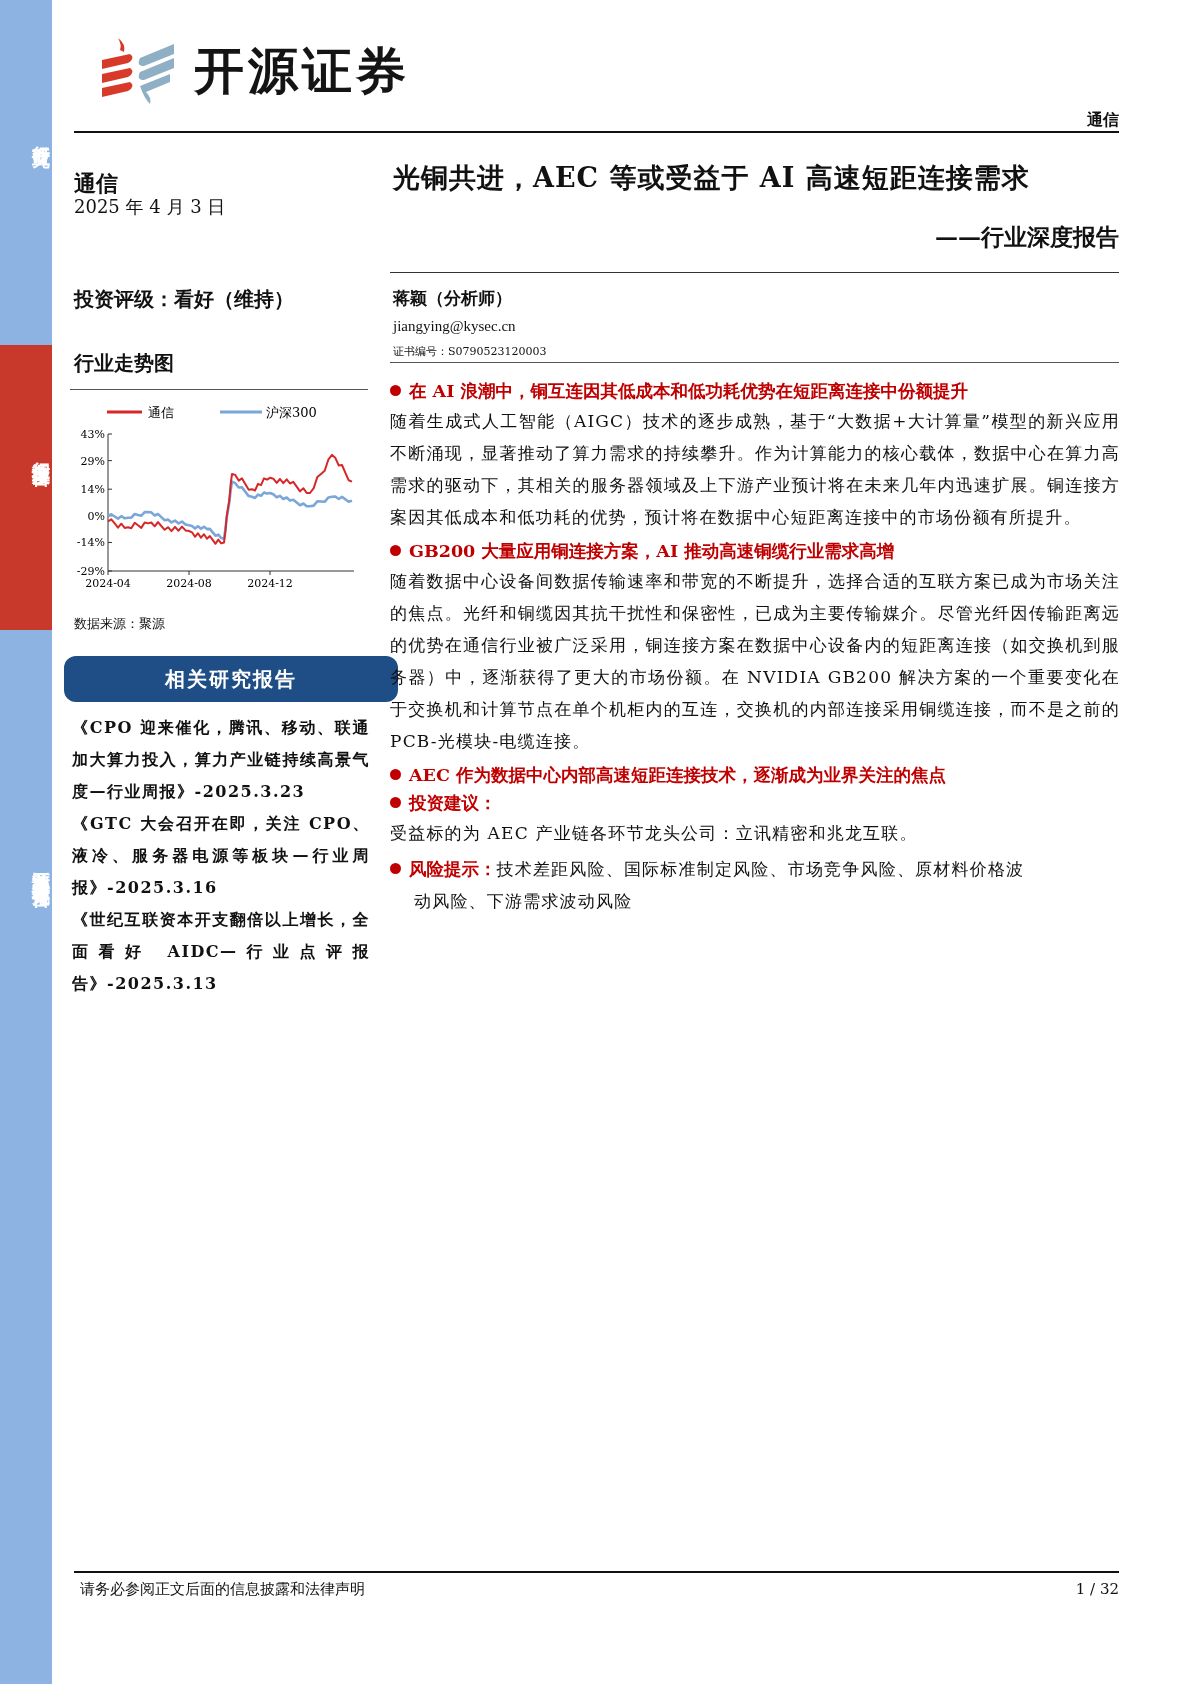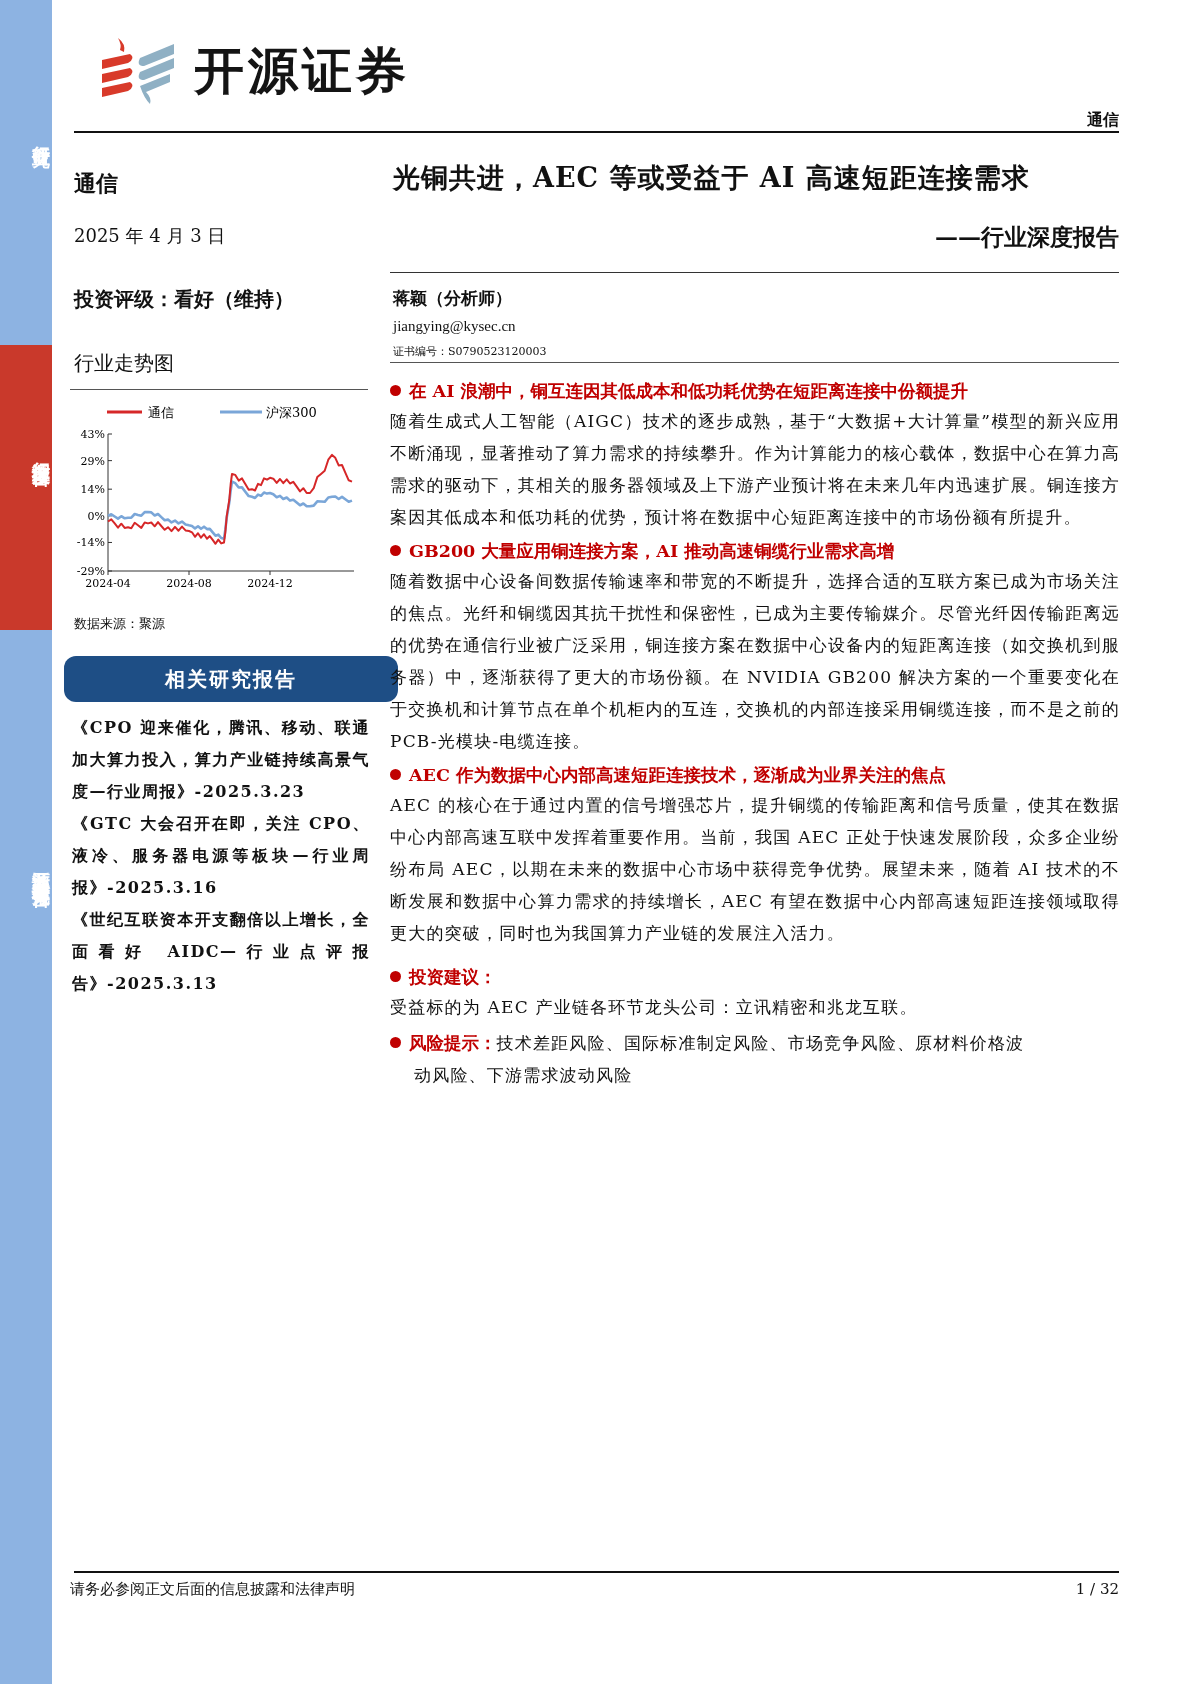--- a/index.html
+++ b/index.html
@@ -16,23 +16,23 @@
 
   
   .logo { position: absolute; left: 100px; top: 36px; display: flex; align-items: center; }
   .logo svg { display: block; }
   .logo-text { font-family: "DejaVu Sans", sans-serif; font-weight: bold; font-size: 50px; letter-spacing: 4px; margin-left: 16px; color: #141414; }
   .header-cat { position: absolute; right: 72px; top: 110px; font-size: 16px; font-weight: bold; }
   .hr-top { position: absolute; left: 74px; right: 72px; top: 131px; height: 2px; background: #111; }
 
   
   .sector { position: absolute; left: 74px; top: 169px; font-size: 22px; font-weight: bold; }
-  .date { position: absolute; left: 74px; top: 224px; font-size: 18px; }
+  .date { position: absolute; left: 74px; top: 195px; font-size: 18px; }
   .rating { position: absolute; left: 74px; top: 286px; font-size: 20px; font-weight: bold; }
-  .trend-title { position: absolute; left: 74px; top: 350px; font-size: 20px; font-weight: normal; }
+  .trend-title { position: absolute; left: 74px; top: 350px; font-size: 20px; font-weight: bold; }
   .trend-hr { position: absolute; left: 70px; width: 298px; top: 389px; height: 1px; background: #555; }
 
   .chart { position: absolute; left: 62px; top: 396px; width: 300px; height: 200px; }
   .src { position: absolute; left: 74px; top: 615px; font-size: 13px; }
 
   .related-box { position: absolute; left: 64px; top: 656px; width: 334px; height: 46px; background: #1e4e85; border-radius: 12px; color: #fff; font-size: 20px; font-weight: bold; text-align: center; line-height: 46px; letter-spacing: 2px; }
   .related-list { position: absolute; left: 72px; top: 712px; width: 298px; font-size: 16px; line-height: 32px; text-align: justify; letter-spacing: 1.5px; font-weight: bold; }
 
   
   .title { position: absolute; left: 393px; top: 160px; width: 700px; font-size: 27px; font-weight: bold; letter-spacing: 1px; }
@@ -46,21 +46,21 @@
 
   .content { position: absolute; left: 390px; top: 377px; width: 730px; }
   .sec-head { color: #c00000; font-weight: bold; font-size: 17.5px; line-height: 28px; }
   .bullet { display: inline-block; width: 11px; height: 11px; border-radius: 50%; background: #c00000; margin-right: 8px; vertical-align: 1px; }
   .para { font-size: 17px; line-height: 32px; text-align: justify; letter-spacing: 1.2px; margin-bottom: 4px; }
   .risk-body { color: #111; font-weight: normal; }
   .risk-line2 { padding-left: 24px; font-size: 17px; line-height: 32px; letter-spacing: 1.2px; }
 
   
   .hr-foot { position: absolute; left: 74px; right: 72px; top: 1571px; height: 2px; background: #111; }
-  .foot-left { position: absolute; left: 70px; top: 1580px; font-size: 15px; }
+  .foot-left { position: absolute; left: 80px; top: 1580px; font-size: 15px; }
   .foot-right { position: absolute; right: 72px; top: 1580px; font-size: 15px; }
 </style>
 </head>
 <body>
 
 <div class="band"></div>
 <div class="band-red"></div>
 <div class="vtext vt1">行业研究</div>
 <div class="vtext vt2">行业深度报告</div>
 <div class="vtext vt3">开源证券 证券研究报告</div>
@@ -142,21 +142,20 @@
 <div class="hr-cert"></div>
 
 <div class="content">
   <div class="sec-head"><span class="bullet"></span><span>在 AI 浪潮中，铜互连因其低成本和低功耗优势在短距离连接中份额提升</span></div>
   <div class="para">随着生成式人工智能（AIGC）技术的逐步成熟，基于“大数据+大计算量”模型的新兴应用不断涌现，显著推动了算力需求的持续攀升。作为计算能力的核心载体，数据中心在算力高需求的驱动下，其相关的服务器领域及上下游产业预计将在未来几年内迅速扩展。铜连接方案因其低成本和低功耗的优势，预计将在数据中心短距离连接中的市场份额有所提升。</div>
 
   <div class="sec-head"><span class="bullet"></span><span>GB200 大量应用铜连接方案，AI 推动高速铜缆行业需求高增</span></div>
   <div class="para">随着数据中心设备间数据传输速率和带宽的不断提升，选择合适的互联方案已成为市场关注的焦点。光纤和铜缆因其抗干扰性和保密性，已成为主要传输媒介。尽管光纤因传输距离远的优势在通信行业被广泛采用，铜连接方案在数据中心设备内的短距离连接（如交换机到服务器）中，逐渐获得了更大的市场份额。在 NVIDIA GB200 解决方案的一个重要变化在于交换机和计算节点在单个机柜内的互连，交换机的内部连接采用铜缆连接，而不是之前的 PCB-光模块-电缆连接。</div>
 
   <div class="sec-head"><span class="bullet"></span><span>AEC 作为数据中心内部高速短距连接技术，逐渐成为业界关注的焦点</span></div>
-  <div class="para" style="margin-bottom:14px">AEC 的核心在于通过内置的信号增强芯片，提升铜缆的传输距离和信号质量，使其在数据中心内部高速互联中发挥着重要作用。当前，我国 AEC 正处于快速发展阶段，众多企业纷纷布局 AEC，以期在未来的数据中心市场中获得竞争优势。展望未来，随着 AI 技术的不断发展和数据中心算力需求的持续增长，AEC 有望在数据中心内部高速短距连接领域取得更大的突破，同时也为我国算力产业链的发展注入活力。</div>
 
   <div class="sec-head"><span class="bullet"></span><span>投资建议：</span></div>
   <div class="para" style="">受益标的为 AEC 产业链各环节龙头公司：立讯精密和兆龙互联。</div>
 
   <div class="sec-head" style="line-height:32px"><span class="bullet"></span><span>风险提示：</span><span class="risk-body para" style="font-weight:normal">技术差距风险、国际标准制定风险、市场竞争风险、原材料价格波</span></div>
   <div class="risk-line2">动风险、下游需求波动风险</div>
 </div>
 
 <div class="hr-foot"></div>
 <div class="foot-left">请务必参阅正文后面的信息披露和法律声明</div>

